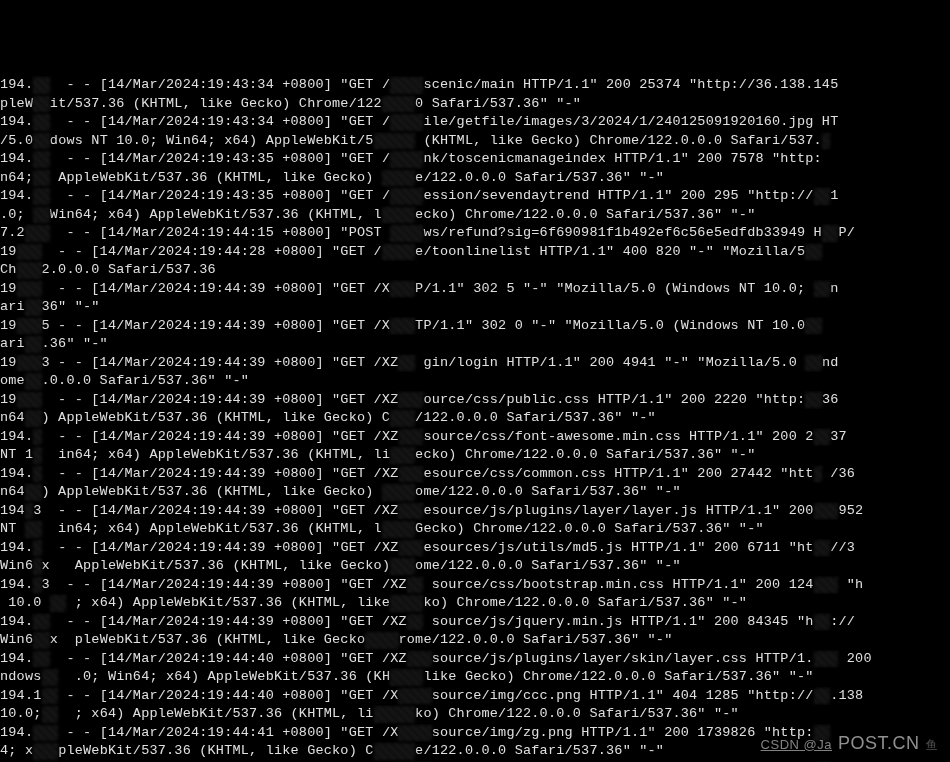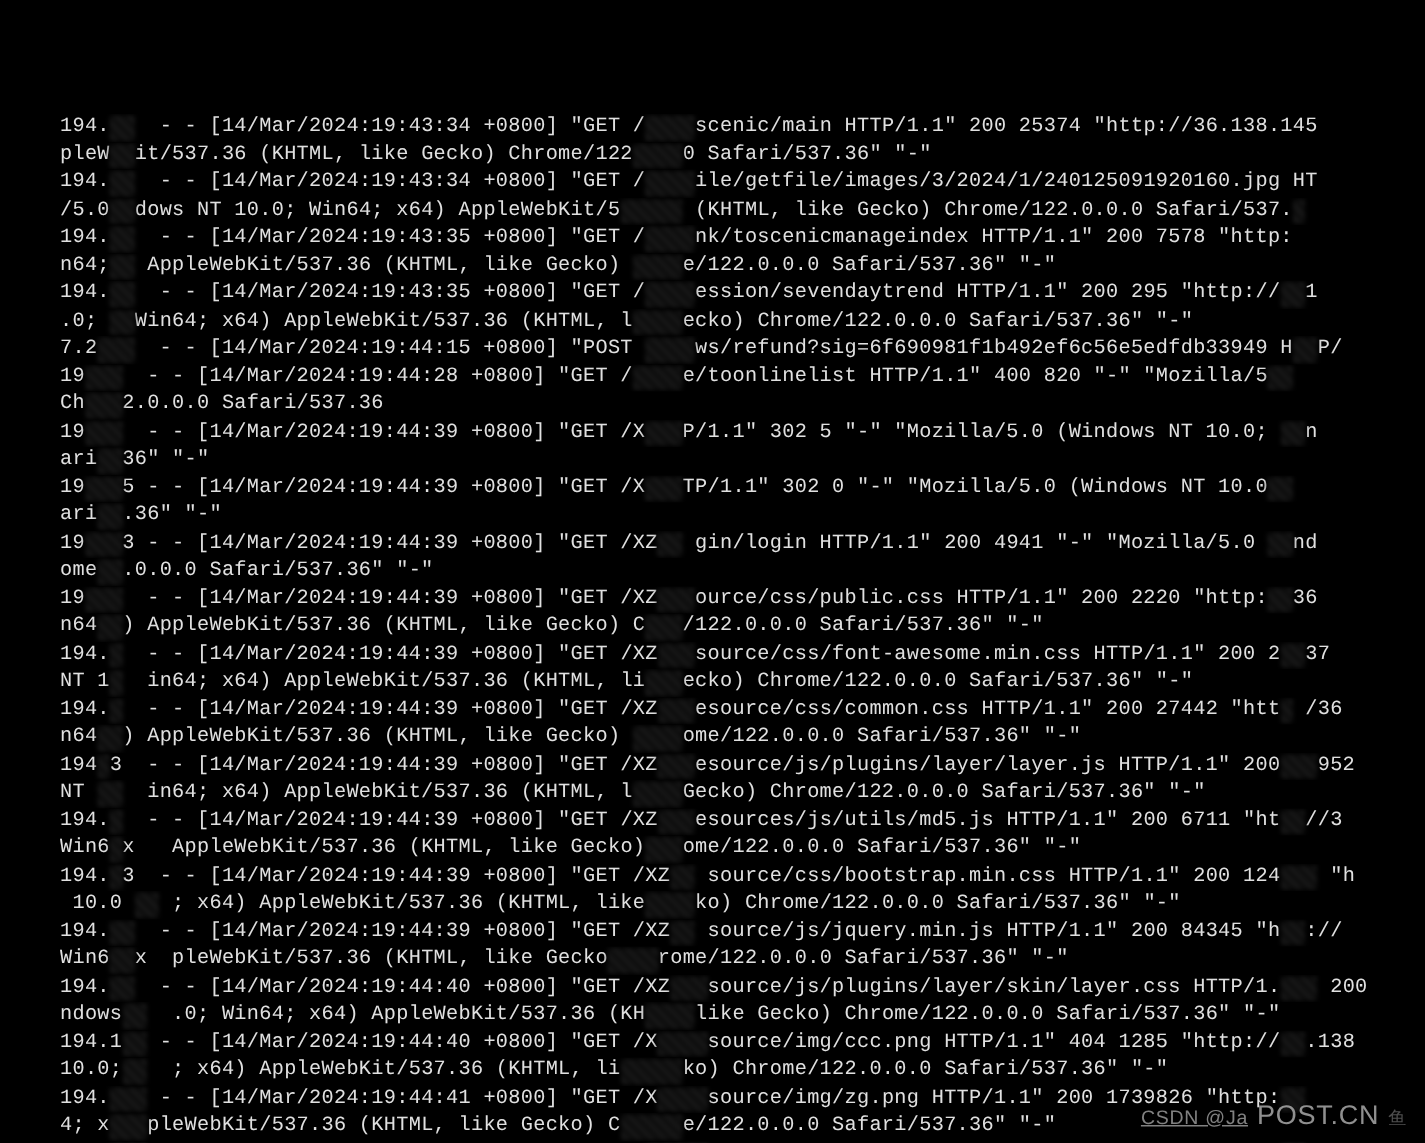--- a/index.html
+++ b/index.html
@@ -20,21 +20,20 @@
       white-space: pre;
       letter-spacing: 0.2px;
     }
     .log-container {
       padding: 2px 0 0 0;
     }
     .log-line {
       display: block;
       height: 18.5px;
       overflow: hidden;
-      padding-left: 40px;
     }
     .redact {
       display: inline-block;
       background: #000;
       color: #000;
       position: relative;
     }
     .redact::before {
       content: '';
       position: absolute;

